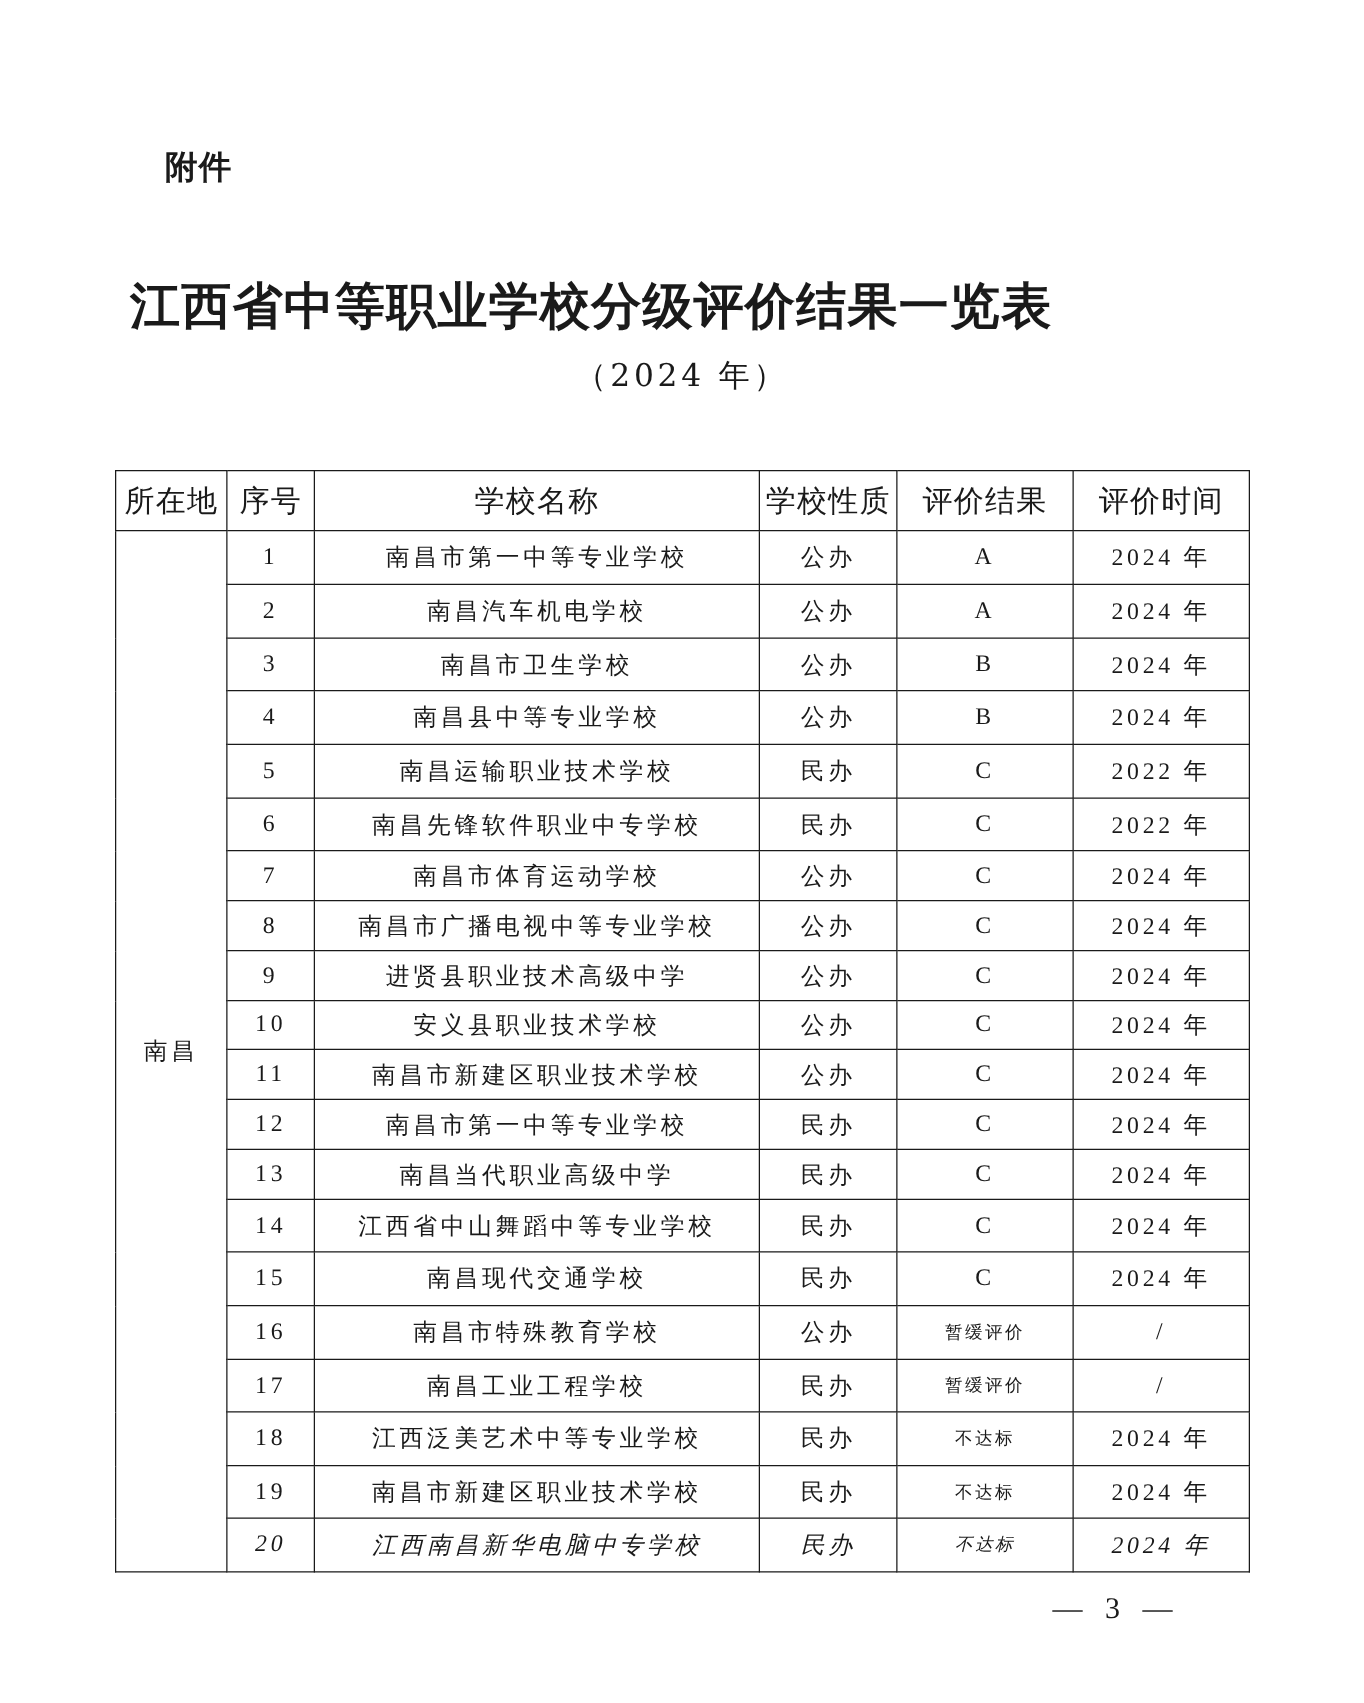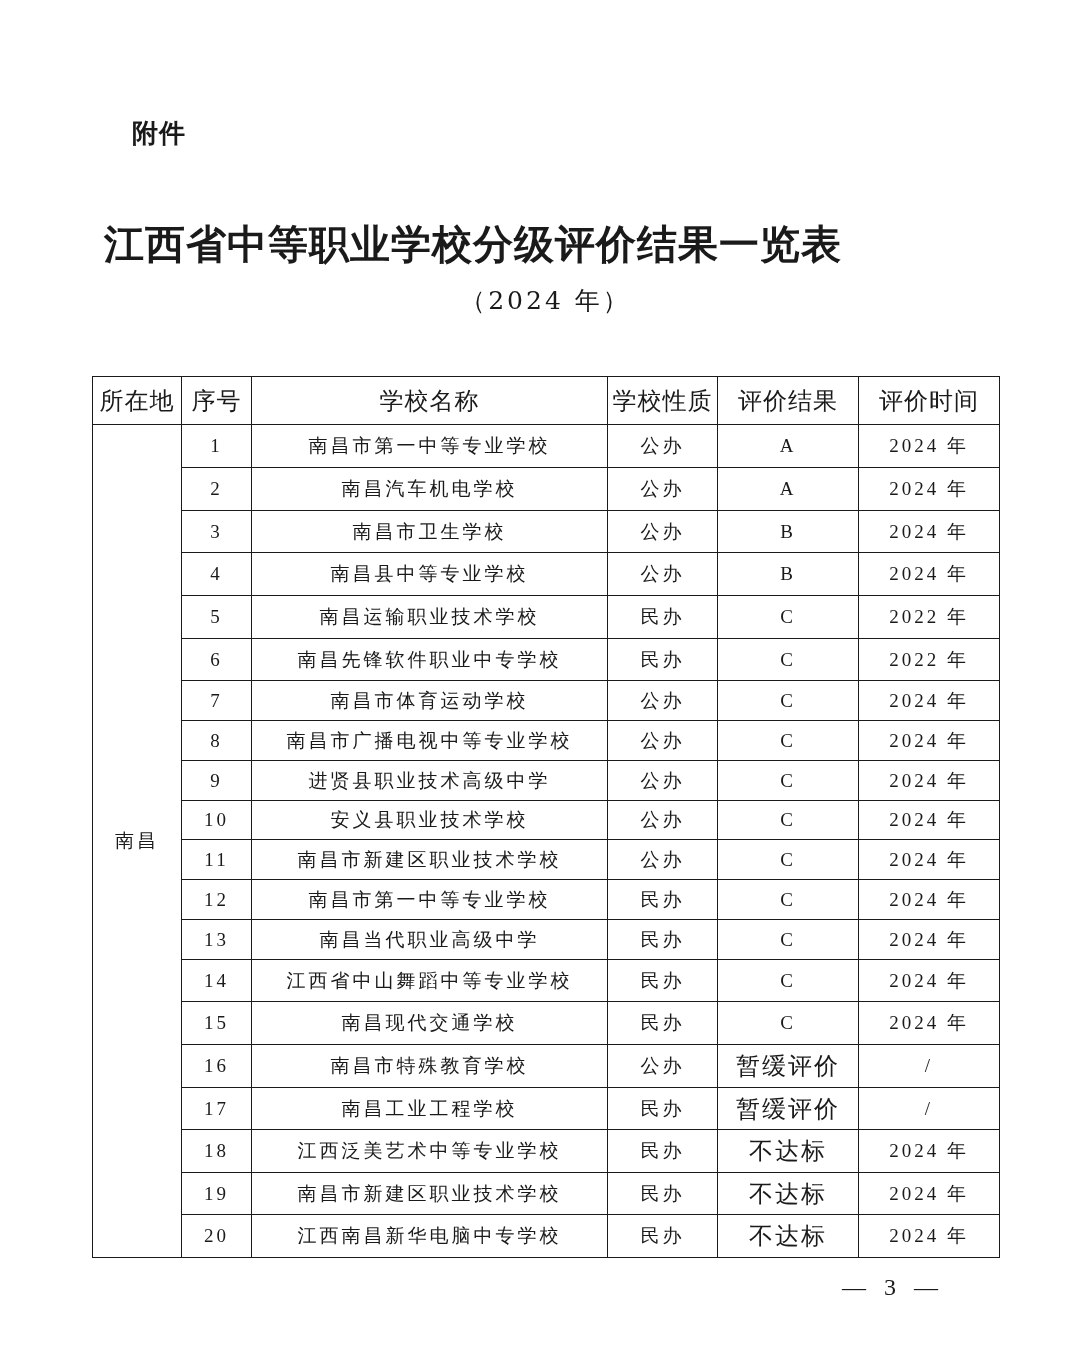--- a/index.html
+++ b/index.html
@@ -33,21 +33,21 @@
       padding: 0; overflow: hidden; white-space: nowrap;
     }
     table.grid th {
       height: 47px;
       font-family: "DejaVu Sans", "Liberation Sans", sans-serif;
       font-size: 24px; font-weight: 400; letter-spacing: 1px;
     }
     table.grid td { font-size: 19px; letter-spacing: 3px; }
     td.num { font-family: "Liberation Serif", "DejaVu Serif", serif; font-size: 21px; letter-spacing: 1px; }
     td.grade { font-family: "Liberation Serif", "DejaVu Serif", serif; font-size: 20px; letter-spacing: 0; }
-    td.grade.cjk { font-family: "DejaVu Serif", serif; font-size: 24px; letter-spacing: 2px; }
+    td.grade.cjk { font-family: "DejaVu Serif", serif; font-size: 14px; letter-spacing: 2px; }
     td.time { font-family: "Liberation Serif", "DejaVu Serif", serif; font-size: 21px; letter-spacing: 2px; }
     td.loc { font-size: 20px; letter-spacing: 3px; }
     .page-num {
       position: absolute; left: 842px; top: 1274px;
       font-family: "Liberation Serif", "DejaVu Serif", serif;
       font-size: 24px; letter-spacing: 6px;
     }
   </style>
 </head>
 <body>
@@ -203,21 +203,21 @@
         <td class="grade cjk">不达标</td>
         <td class="time">2024 年</td>
       </tr>
       <tr style="height: 42px;">
         <td class="num">19</td>
         <td class="name">南昌市新建区职业技术学校</td>
         <td class="type">民办</td>
         <td class="grade cjk">不达标</td>
         <td class="time">2024 年</td>
       </tr>
-      <tr style="height: 43px;">
+      <tr style="height: 43px; font-style: italic;">
         <td class="num">20</td>
         <td class="name">江西南昌新华电脑中专学校</td>
         <td class="type">民办</td>
         <td class="grade cjk">不达标</td>
         <td class="time">2024 年</td>
       </tr>
     </tbody>
 </table>
 
 <div class="page-num">— 3 —</div>

